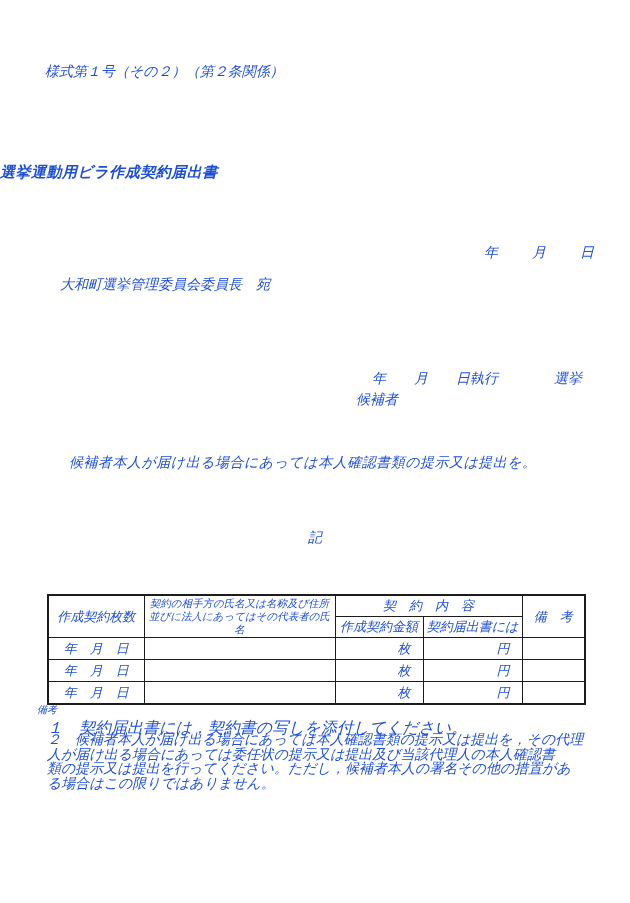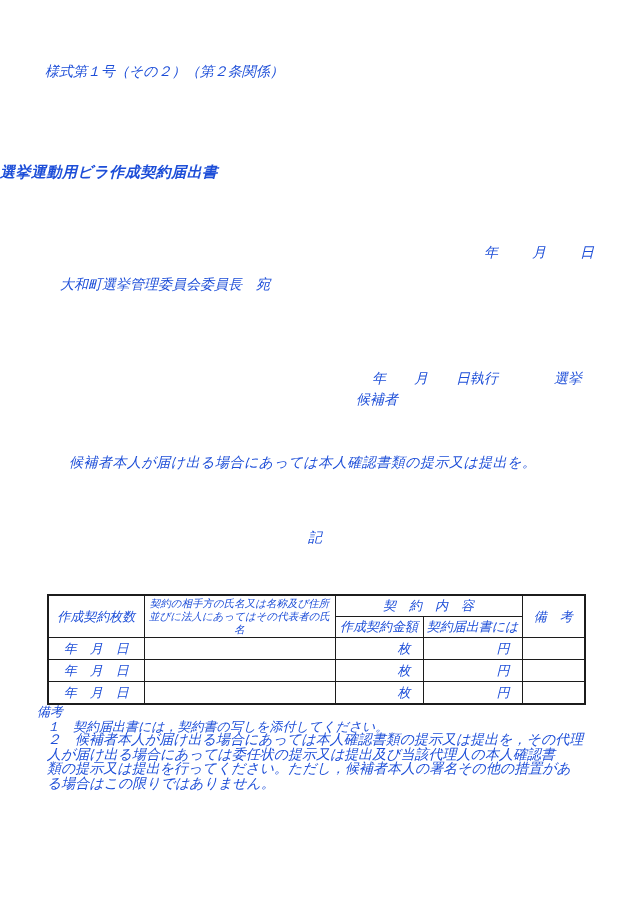--- a/index.html
+++ b/index.html
@@ -45,22 +45,22 @@
   th.party-header {
     font-size: 10.5px;
     line-height: 13px;
     white-space: pre-line;
     padding: 1px 2px;
   }
   .contract-table tbody td { height: 21px; }
   td.date-cell { text-align: center; }
   td.unit-cell { text-align: right; padding-right: 12px; }
 
-  .notes-heading { left: 37px; top: 703px; font-size: 13px; }
-  .note-item-1   { left: 47px; top: 718px; font-size: 13px; }
+  .notes-heading { left: 37px; top: 703px; font-size: 10px; }
+  .note-item-1   { left: 47px; top: 718px; font-size: 16px; }
   .note-item-2   {
     position: absolute;
     left: 47px; top: 733px;
     width: 545px;
     font-size: 14px;
     line-height: 14.6px;
     white-space: pre-line;
   }
 </style>
 </head>

